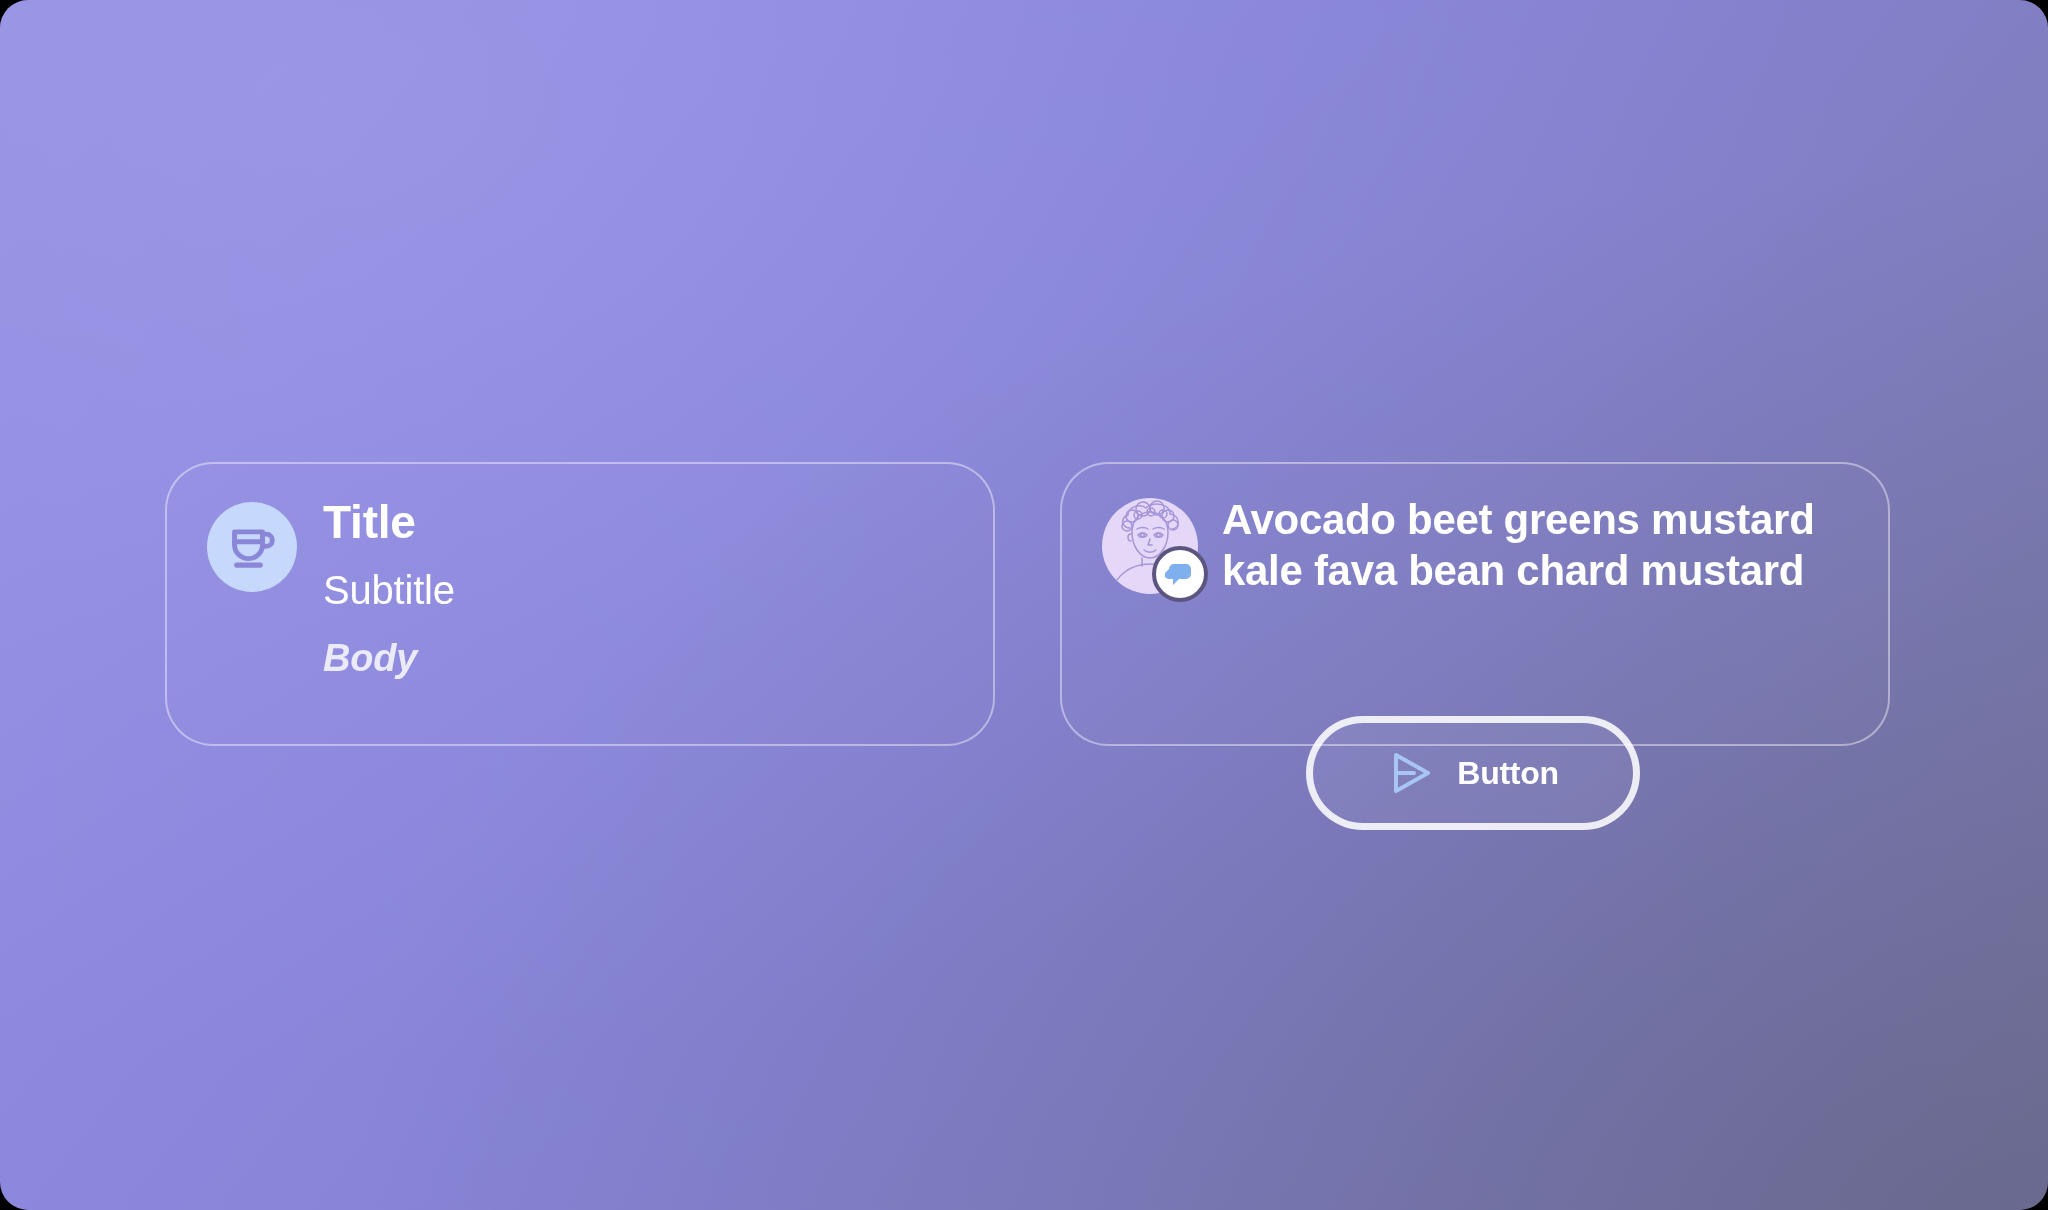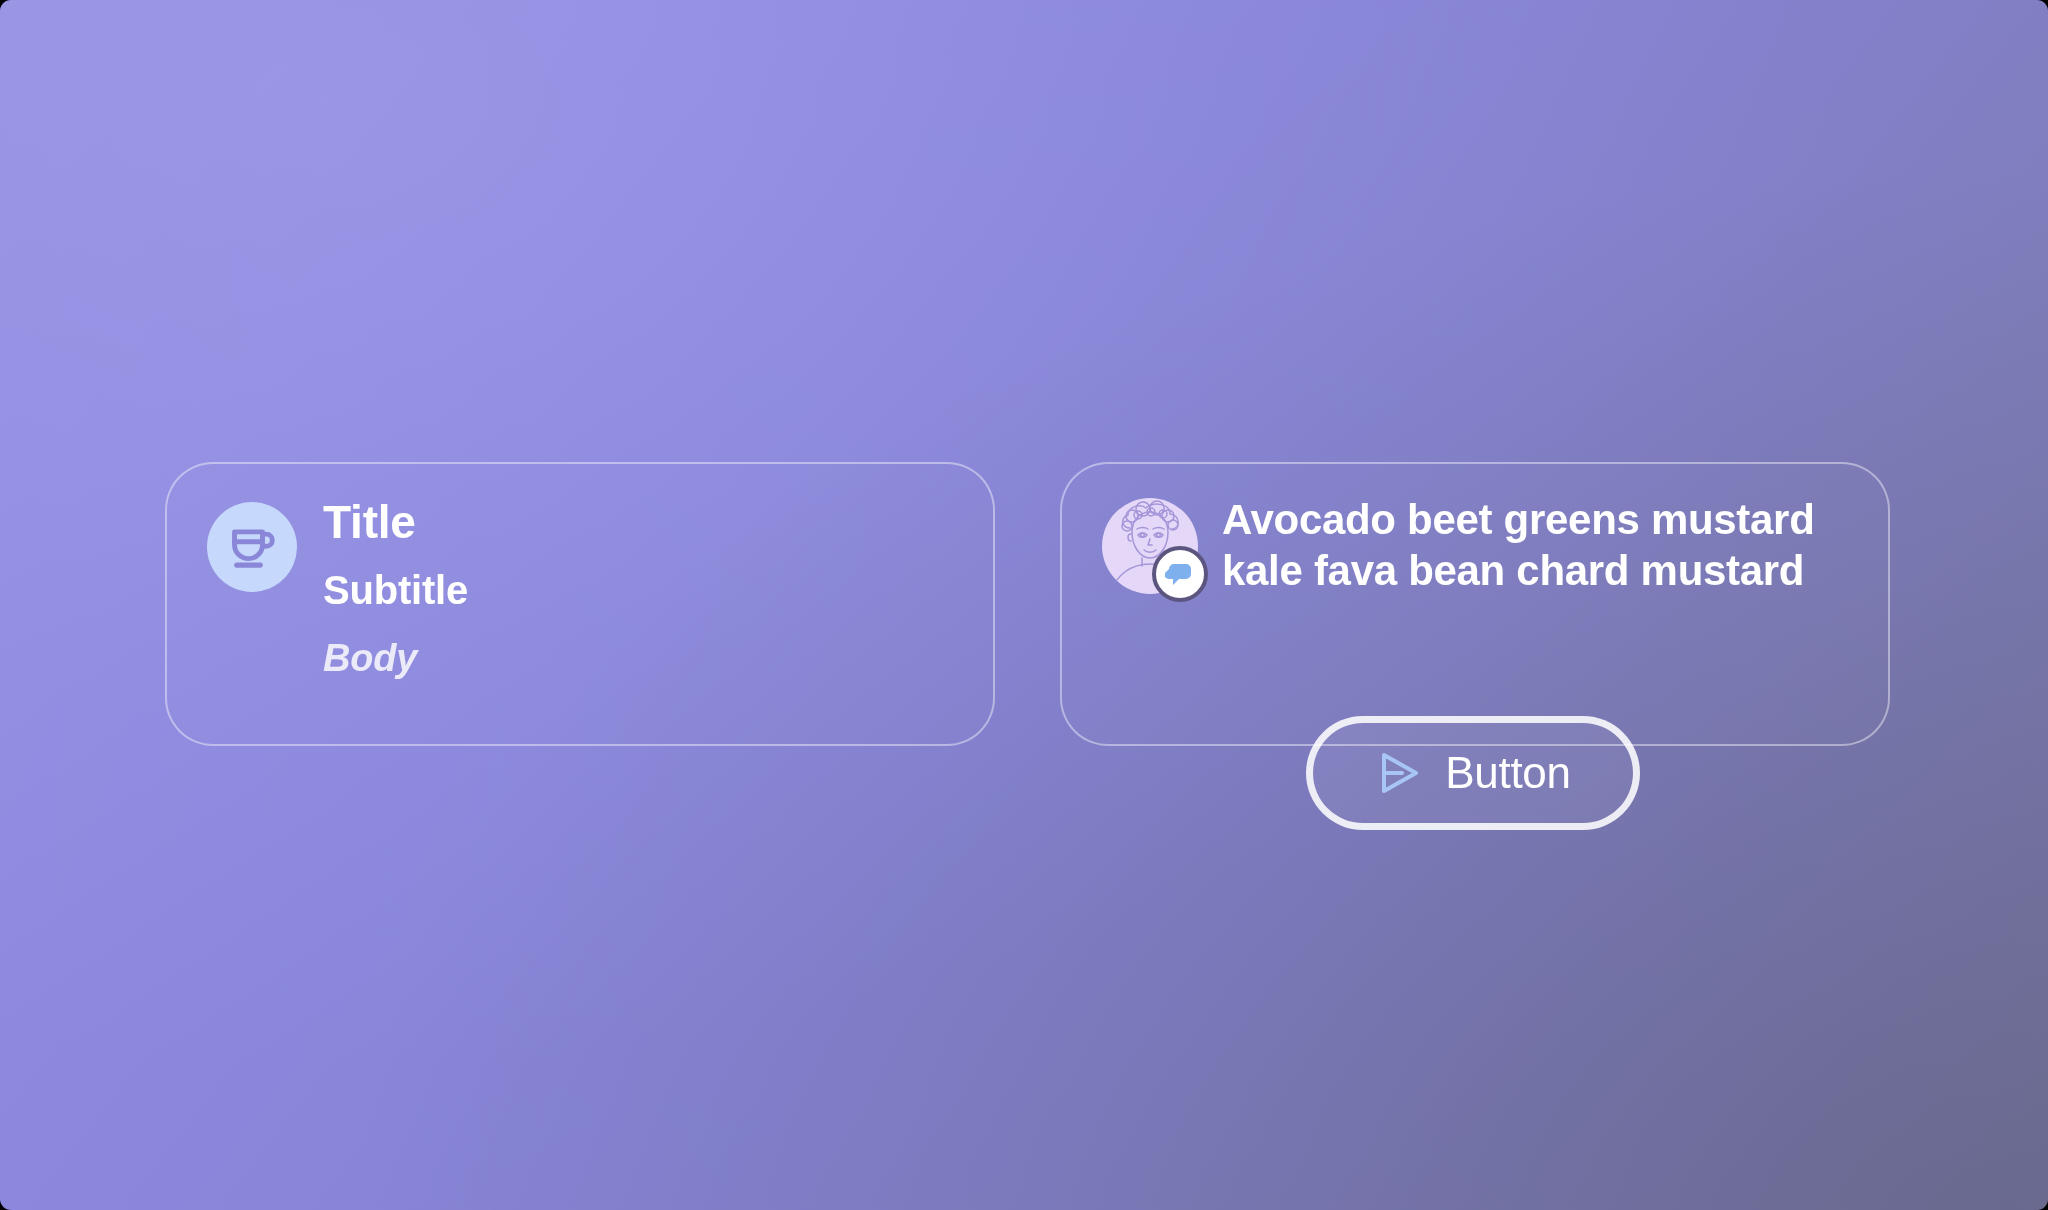--- a/index.html
+++ b/index.html
@@ -11,21 +11,21 @@
     width: 2048px;
     height: 1210px;
     overflow: hidden;
     font-family: "Liberation Sans", sans-serif;
   }
 
   #stage {
     position: relative;
     width: 2048px;
     height: 1210px;
-    border-radius: 11px;
+    border-radius: 28px;
     overflow: hidden;
     background:
       linear-gradient(128deg,
         #9490e2 0%,
         #908ce0 18%,
         #8b87dc 34%,
         #8683d4 50%,
         #8280c6 66%,
         #7d7cb4 82%,
         #7878a0 100%);
@@ -89,21 +89,21 @@
   .title {
     font-size: 46px;
     font-weight: 700;
     color: #ffffff;
     line-height: 1.08;
     letter-spacing: -0.2px;
     margin: 0;
   }
   .subtitle {
     font-size: 40px;
-    font-weight: 700;
+    font-weight: 400;
     color: #ffffff;
     line-height: 1.1;
     letter-spacing: -0.2px;
     margin-top: 20px;
   }
   .body-text {
     font-size: 38px;
     font-weight: 700;
     color: rgba(255,255,255,0.82);
     line-height: 1.1;
@@ -176,22 +176,22 @@
     border: 7px solid rgba(255,255,255,0.86);
     background: rgba(255,255,255,0.055);
     display: flex;
     align-items: center;
     justify-content: center;
     gap: 22px;
     z-index: 5;
     cursor: pointer;
   }
   .btn-label {
-    font-size: 44px;
-    font-weight: 400;
+    font-size: 32px;
+    font-weight: 700;
     color: #ffffff;
     letter-spacing: -0.3px;
     line-height: 1;
   }
   .send-icon { display: block; }
 </style>
 </head>
 <body>
 
 <div id="stage">

